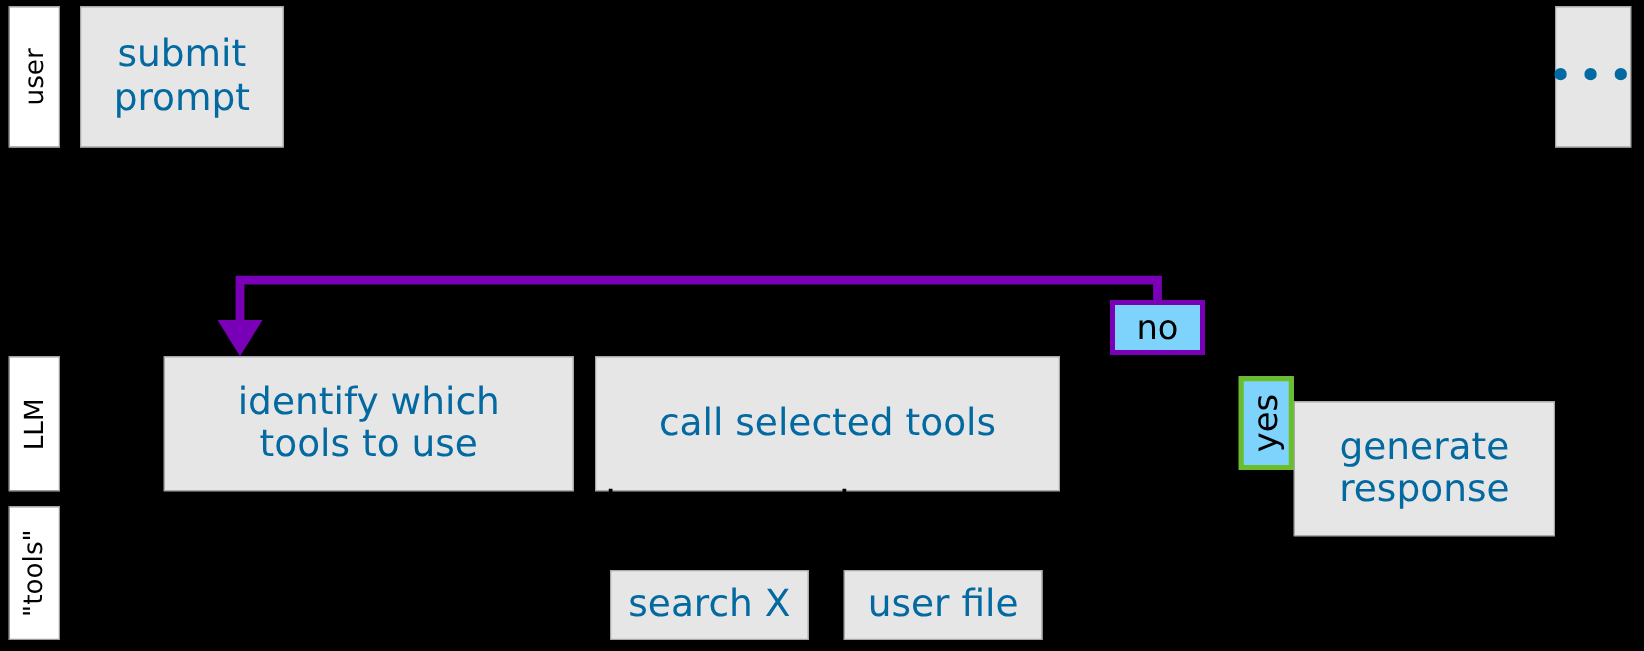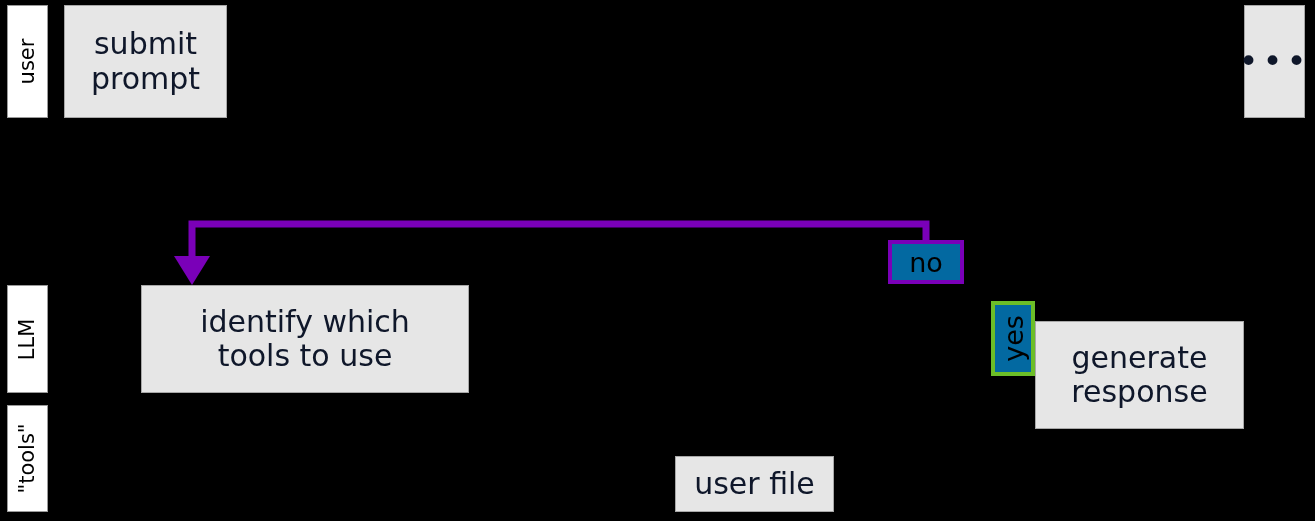--- a/index.html
+++ b/index.html
@@ -14,21 +14,21 @@
     position: relative;
     width: 1315px;
     height: 521px;
     background: #000000;
     overflow: hidden;
   }
   .box {
     position: absolute;
     box-sizing: border-box;
     background: #e6e6e6;
-    color: #0f172a;
+    color: #0369a1;
     display: flex;
     align-items: center;
     justify-content: center;
     text-align: center;
     line-height: 1.15;
     font-size: 30px;
     font-weight: 400;
     white-space: pre-line;
     border: 1px solid #a8a8a8;
   }
@@ -69,21 +69,21 @@
     justify-content: center;
     text-align: center;
     white-space: pre-line;
     font-size: 30px;
     line-height: 1.15;
     color: #000000;
   }
   .tag {
     position: absolute;
     box-sizing: border-box;
-    background: #0369a1;
+    background: #7dd3fc;
     display: flex;
     align-items: center;
     justify-content: center;
     font-size: 27px;
     line-height: 1;
     color: #000000;
     z-index: 5;
   }
   .tag.vertical > span {
     display: block;
@@ -127,23 +127,24 @@
 
   <div class="lane-label" style="left:7px; top:405px; width:41px; height:107px;">
     <span>"tools"</span>
   </div>
 
   <div class="box" style="left:64px; top:5px; width:163px; height:113px;">submit
 prompt</div>
 
   <div class="box dots" style="left:1244px; top:5px; width:61px; height:113px;">•••</div>
 
-  <div class="box" style="left:141px; top:285px; width:328px; height:108px;">identify which
+  <div class="box" style="left:131px; top:285px; width:328px; height:108px;">identify which
 tools to use</div>
 
+  <div class="box" style="left:476px; top:285px; width:372px; height:108px;">call selected tools</div>
 
   <div class="stub" style="left:487px; top:391px; width:3px; height:5px;"></div>
   <div class="stub" style="left:674px; top:391px; width:3px; height:5px;"></div>
 
 
   <div class="tag vertical" style="left:991px; top:301px; width:44px; height:75px; border:4px solid #6CBE28;">
     <span>yes</span>
   </div>
 
   <div class="box" style="left:1035px; top:285px; width:209px; height:108px;margin-top:36px;">generate
@@ -151,17 +152,18 @@
 
   <div class="tag" style="left:888px; top:240px; width:76px; height:44px; border:4px solid #7A00B8;">
     <span>no</span>
   </div>
 
   <svg class="loop-arrow" viewBox="0 0 1315 521">
     <path d="M 926 240 L 926 224 L 192 224 L 192 262" fill="none" stroke="#7A00B8" stroke-width="7" stroke-linecap="butt" stroke-linejoin="miter"></path>
     <polygon points="192,285 174,256 210,256" fill="#7A00B8"></polygon>
   </svg>
 
+  <div class="box" style="left:488px; top:456px; width:159px; height:56px;">search X</div>
 
   <div class="box" style="left:675px; top:456px; width:159px; height:56px;">user file</div>
 
 
 </div>
 
 </body></html>

